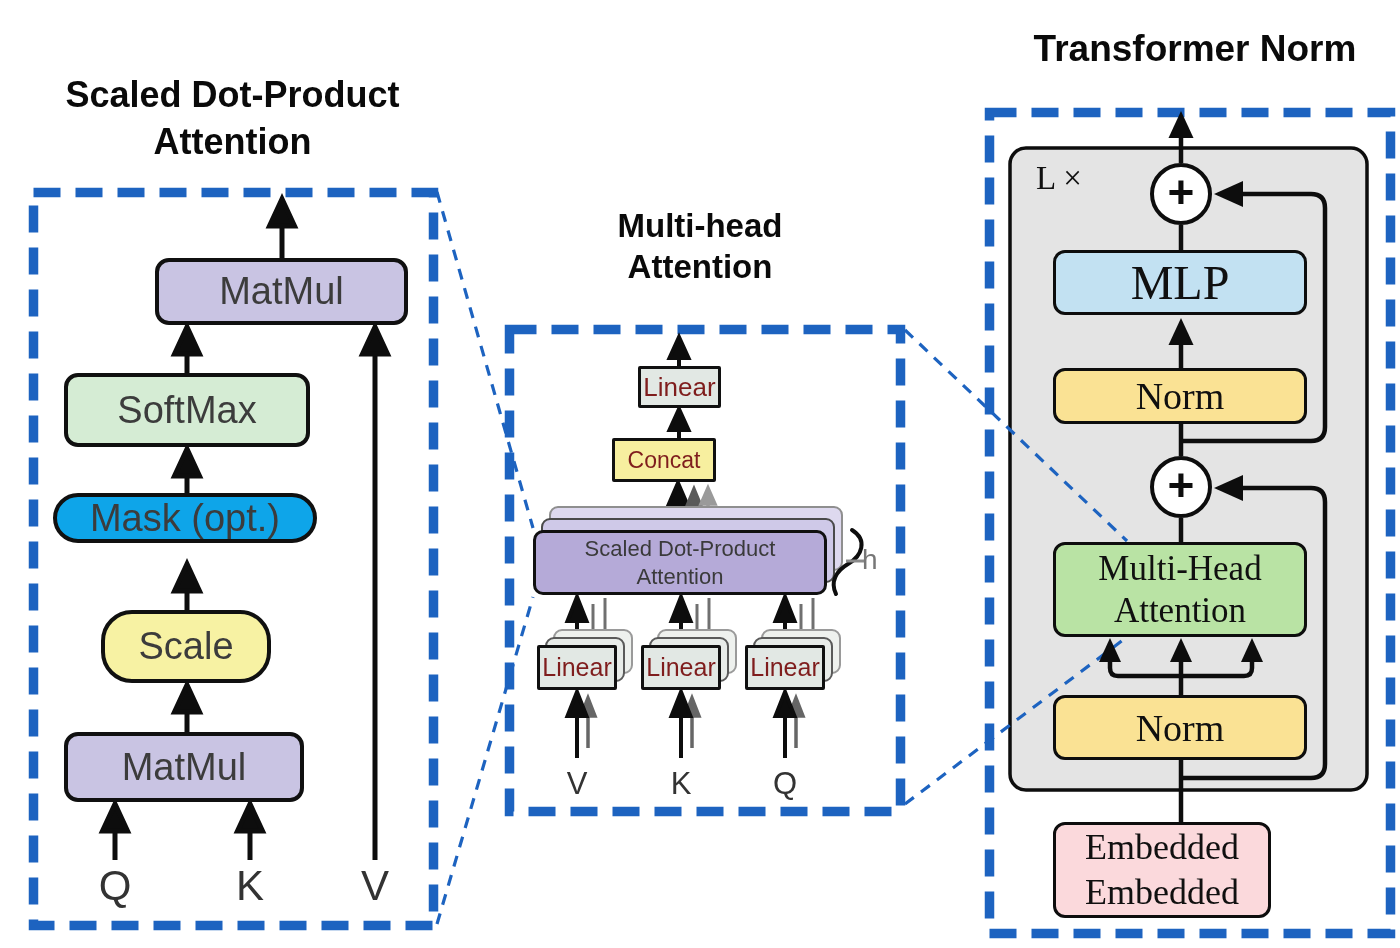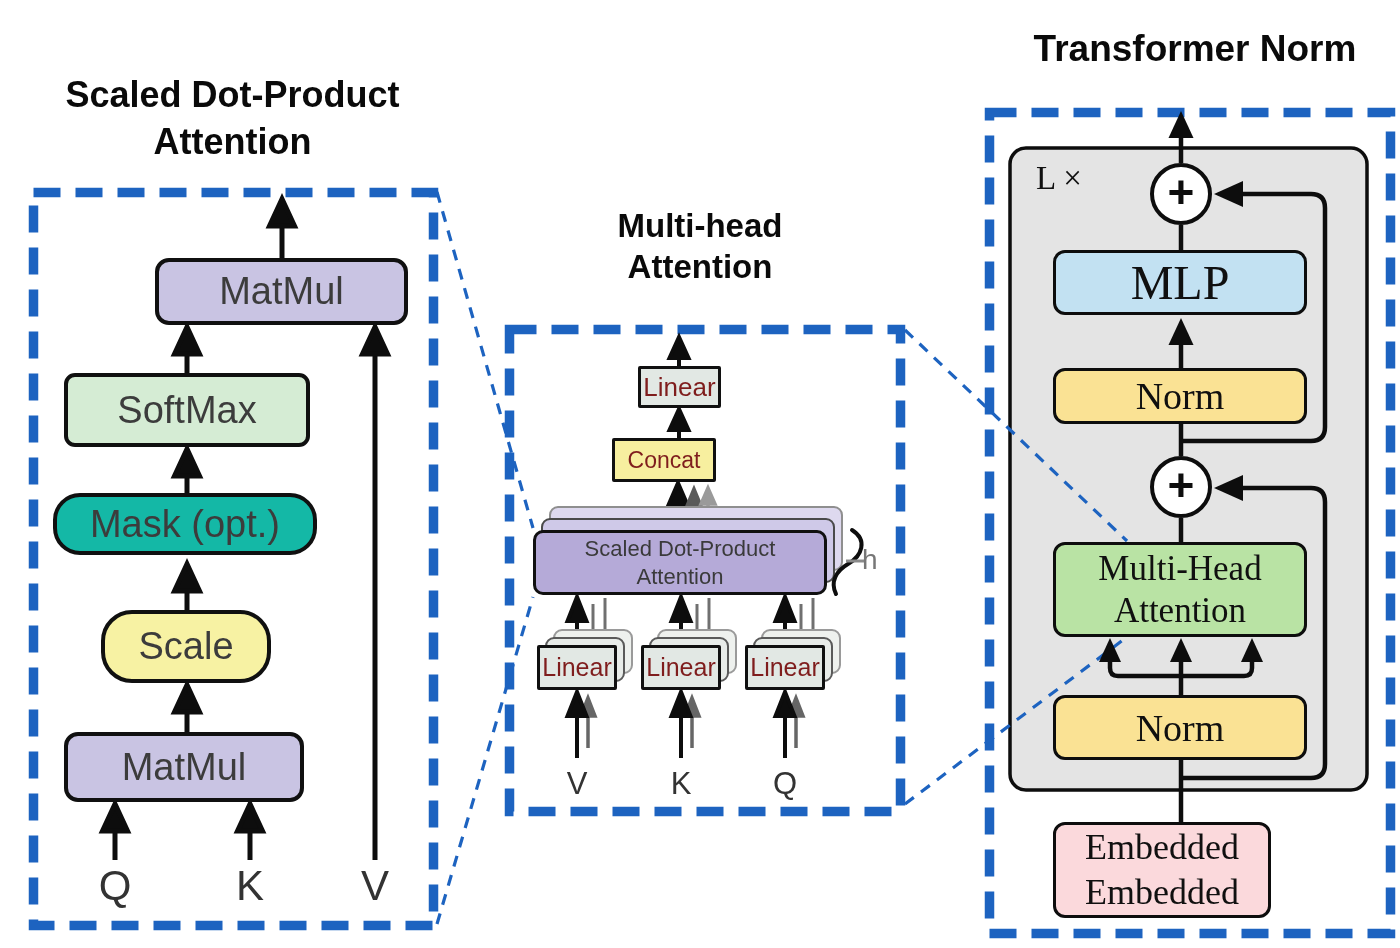--- a/index.html
+++ b/index.html
@@ -148,22 +148,22 @@
       <polygon points="1214,488 1243,475 1243,501" fill="#0d0d0d" stroke="none"></polygon>
     </g>
   </svg>
 
   <div class="abs ttl" style="left:35px;top:72px;width:395px;font-size:36px;line-height:1.3;">
     <span style="display:block">Scaled Dot-Product</span>
     <span style="display:block">Attention</span>
   </div>
 
   <div class="abs node lbox" style="left:155px;top:258px;width:253px;height:67px;background:#c9c4e3;">MatMul</div>
-  <div class="abs node lbox" style="left:64px;top:373px;width:246px;height:74px;background:#d5ecd4;border-radius:11px;">SoftMax</div>
-  <div class="abs node lbox" style="left:53px;top:493px;width:264px;height:62px;background:#14b8a6;border-radius:27px;">Mask (opt.)</div>
+  <div class="abs node lbox" style="left:64px;top:373px;width:246px;height:74px;background:#d5ecd4;">SoftMax</div>
+  <div class="abs node lbox" style="left:53px;top:493px;width:264px;height:50px;background:#0ea5e9;border-radius:27px;">Mask (opt.)</div>
   <div class="abs node lbox" style="left:101px;top:610px;width:170px;height:73px;background:#f7f2a3;border-radius:31px;">Scale</div>
   <div class="abs node lbox" style="left:64px;top:732px;width:240px;height:70px;background:#c9c4e3;">MatMul</div>
 
   <div class="abs iolabel" style="left:85px;top:862px;width:60px;font-size:42px;">Q</div>
   <div class="abs iolabel" style="left:220px;top:862px;width:60px;font-size:42px;">K</div>
   <div class="abs iolabel" style="left:345px;top:862px;width:60px;font-size:42px;">V</div>
 
   <div class="abs ttl" style="left:555px;top:205px;width:290px;font-size:33px;line-height:1.25;">
     <span style="display:block">Multi-head</span>
     <span style="display:block">Attention</span>

